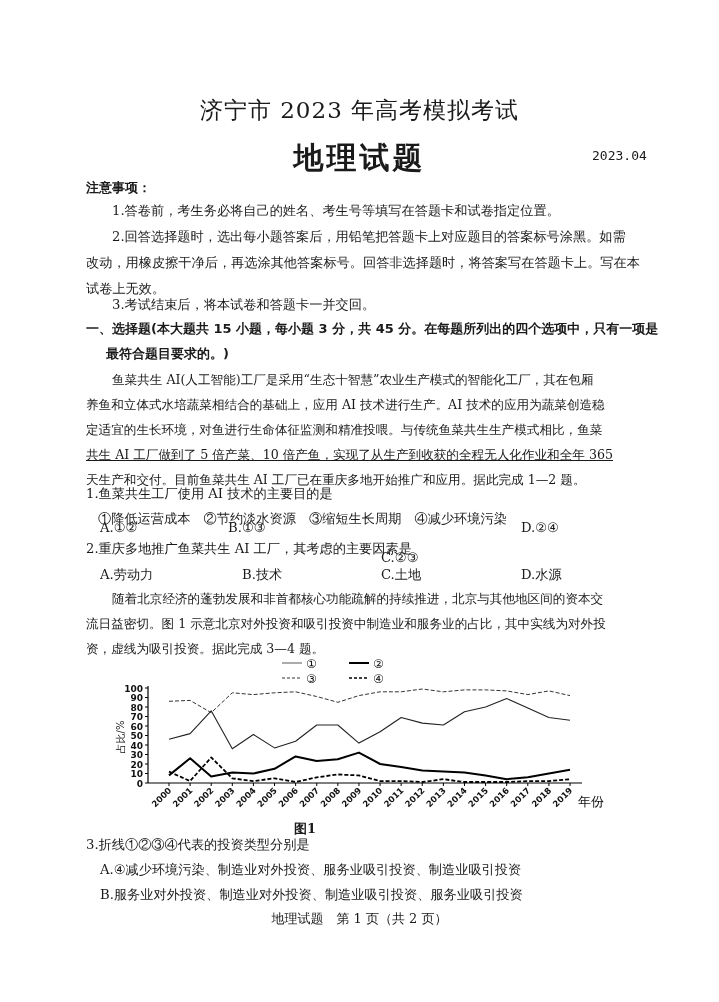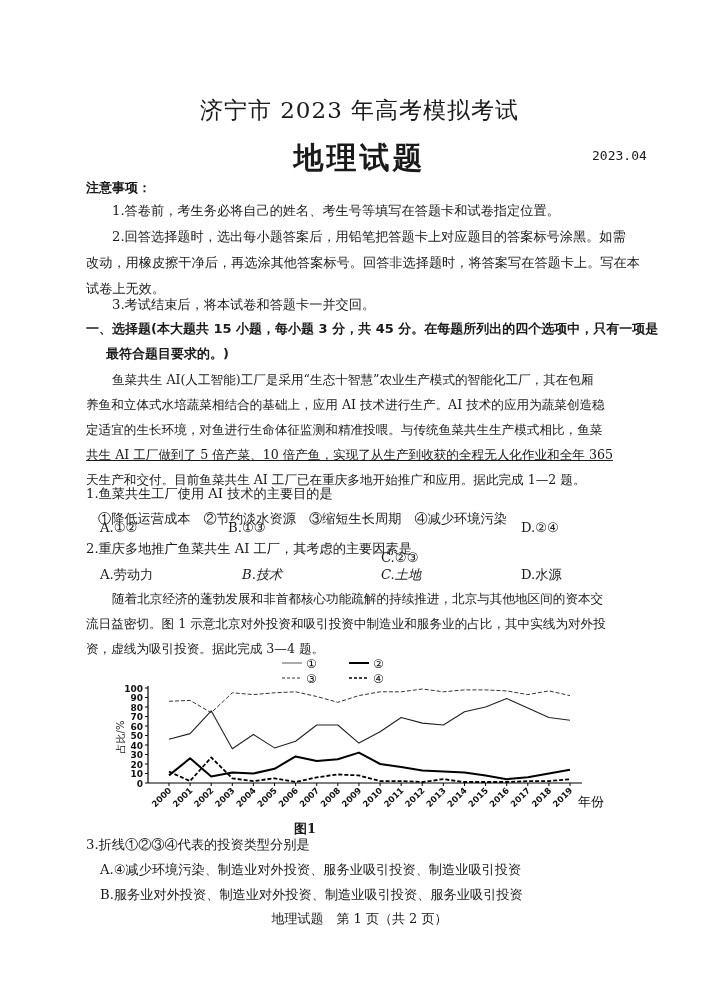--- a/index.html
+++ b/index.html
@@ -49,22 +49,22 @@
   <div class="abs para" style="top:506px;left:98px;">①降低运营成本　②节约淡水资源　③缩短生长周期　④减少环境污染</div>
   <div class="abs opt" style="top:520px;left:100px;">A.①②</div>
   <div class="abs opt" style="top:520px;left:228px;">B.①③</div>
   <div class="abs opt" style="top:520px;left:381px;margin-top:30px;">C.②③</div>
   <div class="abs opt" style="top:520px;left:521px;">D.②④</div>
 </div>
 
 <div>
   <div class="abs para" style="top:536px;left:86px;">2.重庆多地推广鱼菜共生 AI 工厂，其考虑的主要因素是</div>
   <div class="abs opt" style="top:566px;left:100px;">A.劳动力</div>
-  <div class="abs opt" style="top:566px;left:242px;font-style:italic;">B.技术</div>
-  <div class="abs opt" style="top:566px;left:381px;font-style:italic;">C.土地</div>
+  <div class="abs opt" style="top:566px;left:242px;">B.技术</div>
+  <div class="abs opt" style="top:566px;left:381px;">C.土地</div>
   <div class="abs opt" style="top:566px;left:521px;">D.水源</div>
 </div>
 
 <div>
   <div class="abs para" style="top:586px;left:112px;font-size:12.6px;">随着北京经济的蓬勃发展和非首都核心功能疏解的持续推进，北京与其他地区间的资本交</div>
   <div class="abs para" style="top:611px;left:86px;font-size:12.6px;">流日益密切。图 1 示意北京对外投资和吸引投资中制造业和服务业的占比，其中实线为对外投</div>
   <div class="abs para" style="top:636px;left:86px;font-size:12.6px;">资，虚线为吸引投资。据此完成 3—4 题。</div>
 </div>
 
 <svg class="abs" style="top:650px;left:90px;" width="520" height="175" viewBox="90 650 520 175">

